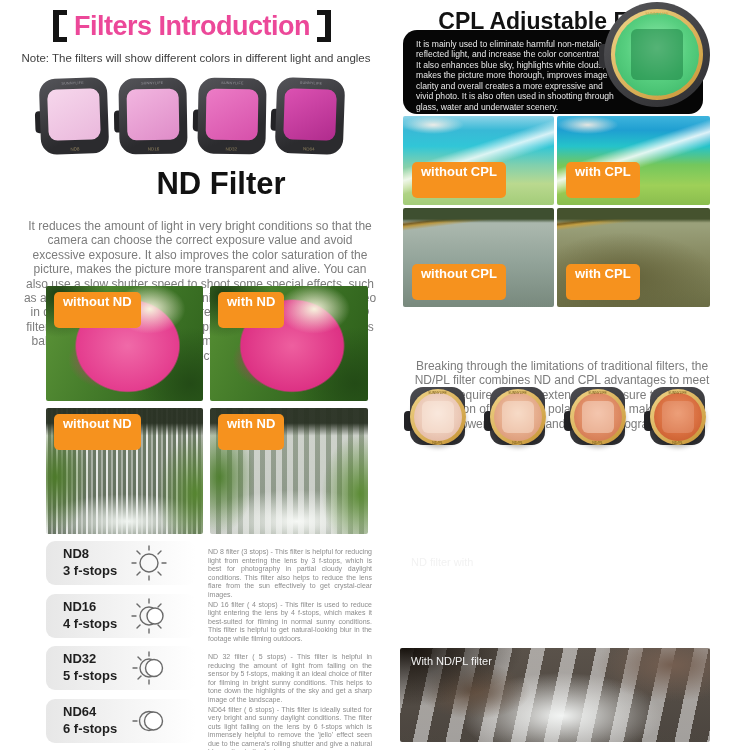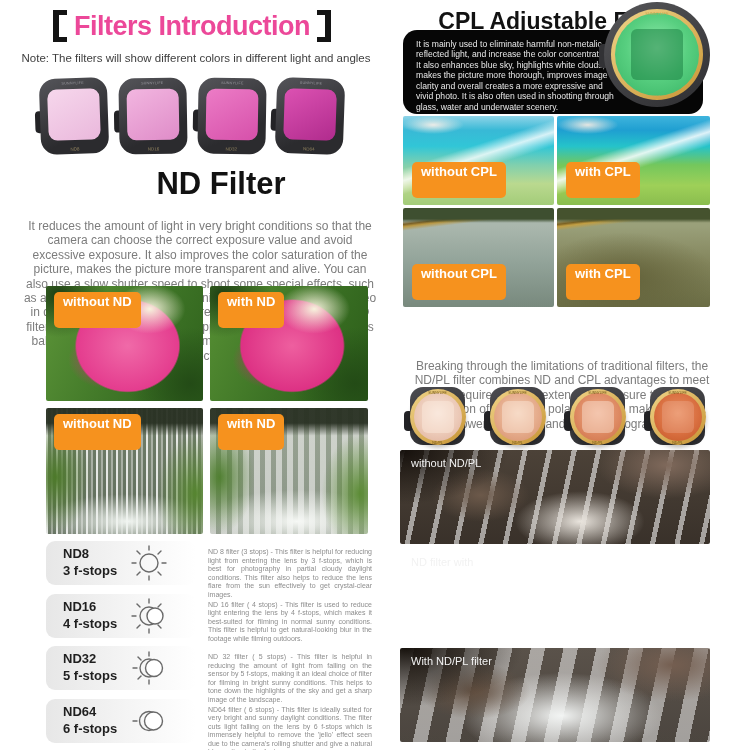--- a/index.html
+++ b/index.html
@@ -386,23 +386,20 @@
       <div class="npf-ring">
         <div class="npf-glass og4">
             <div class="npf-sq"></div>
           </div>
       </div>
       <span class="npf-brand">SUNNYLIFE</span>
       <span class="npf-label">ND/PL</span>
     </div>
   </div>
 
-  <div class="photo sc-stream st-paint1" id="stream1">
-    <span class="plabel">without ND/PL</span>
-  </div>
   <div class="photo sc-stream st-paint2" id="stream2">
     <span class="plabel">ND filter with</span>
   </div>
   <div class="photo sc-stream st-paint3" id="stream3">
     <span class="plabel">With ND/PL filter</span>
   </div>
 
 </div>
 
 </body></html>

